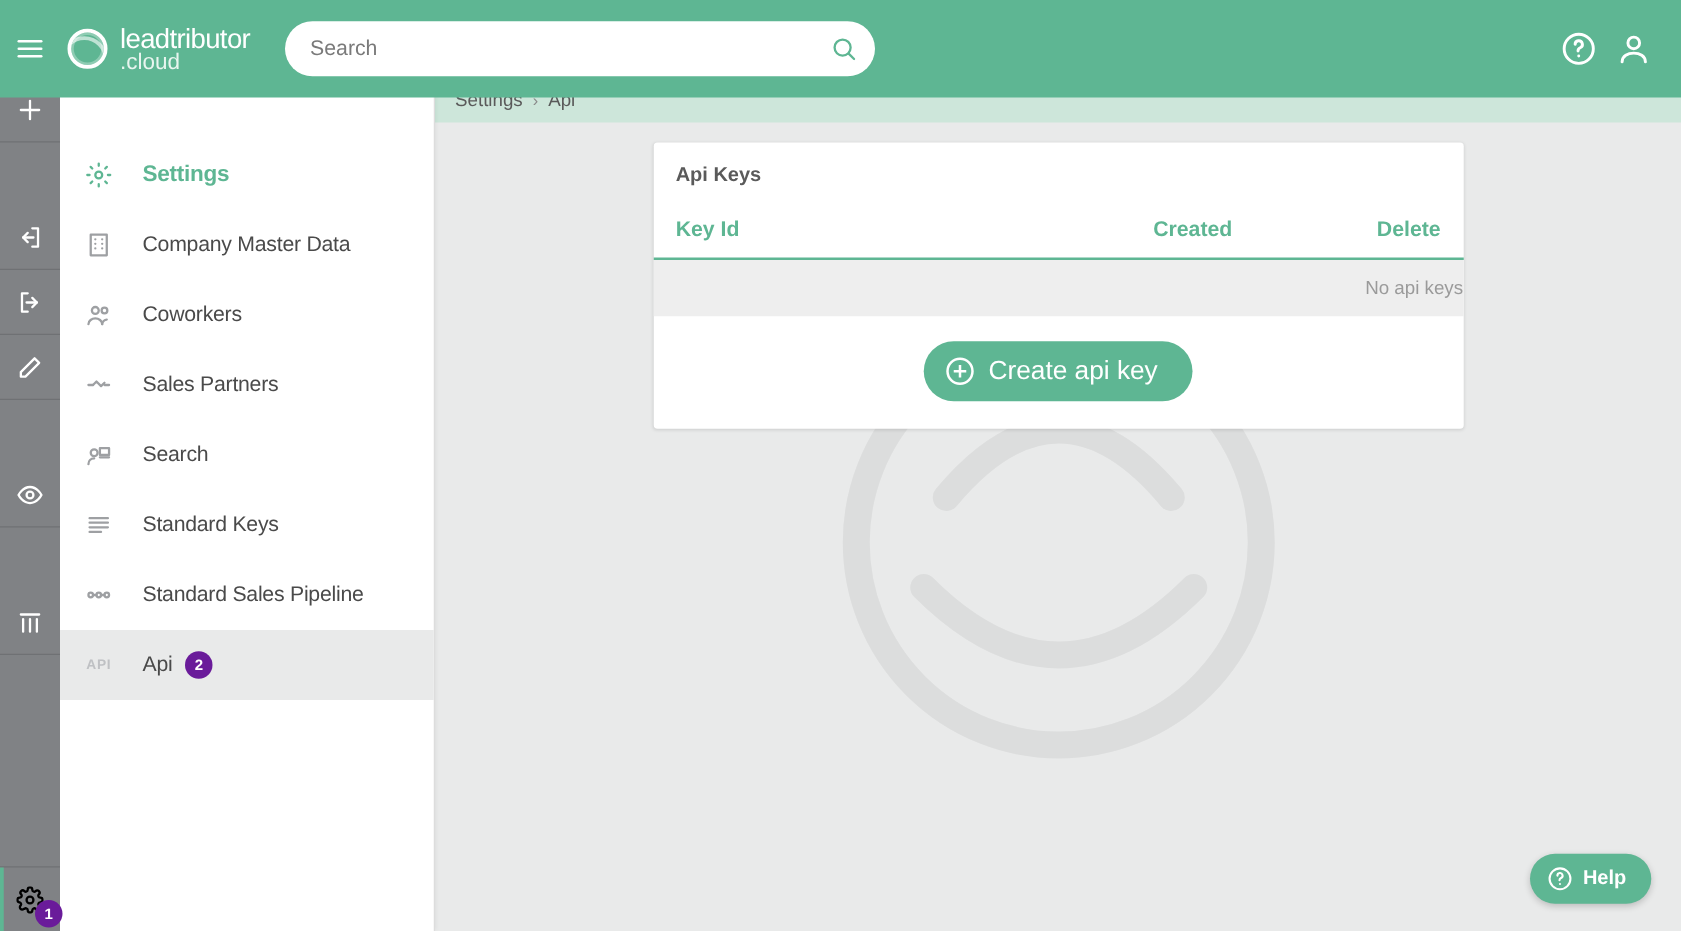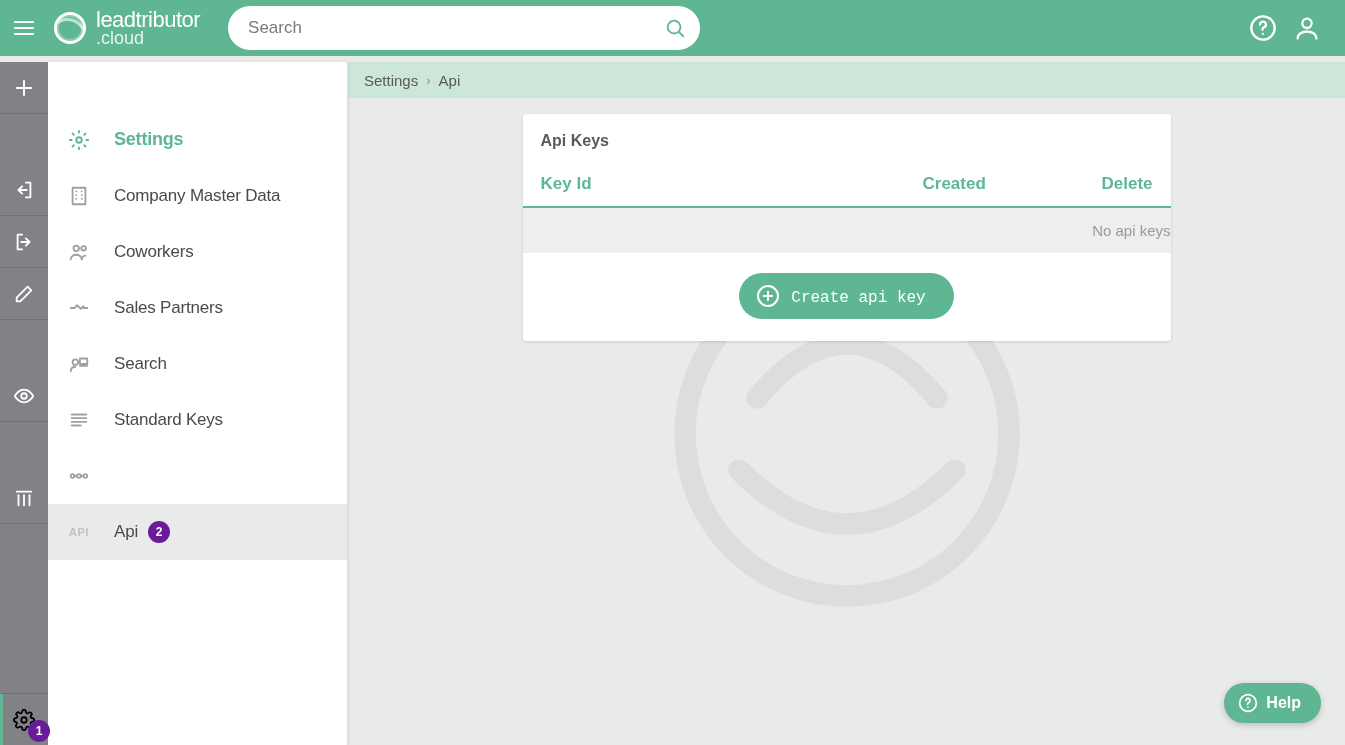--- a/index.html
+++ b/index.html
@@ -11,21 +11,21 @@
     --grey-rail: #808285;
     --grey-text: #555;
     --grey-light: #e9eaea;
     --page-bg: #e9eaea;
   }
   body { background: var(--page-bg); }
 
   
   .topbar {
     position: relative;
-    height: 56px;
+    height: 78px;
     background: var(--brand);
     display: flex;
     align-items: center;
     color: #fff;
     z-index: 10;
   }
   .hamburger {
     width: 48px; height: 62px;
     display: flex; align-items: center; justify-content: center;
     cursor: pointer;
@@ -162,22 +162,22 @@
     background:#eeeeee; text-align:right;
     color:#9a9a9a; font-size:15px; padding:14px 0;
   }
   .card-footer {
     padding:20px 0 22px; display:flex; justify-content:center;
   }
   .btn-create {
     background: var(--brand); color:#fff;
     border:none; border-radius:24px;
     padding:12px 28px 12px 18px;
-    font-size:16px; font-weight:500;
-    display:flex; align-items:flex-end; gap:12px; cursor:pointer;font-family:Liberation Mono, monospace;
+    font-size:21px; font-weight:500;
+    display:flex; align-items:center; gap:12px; cursor:pointer;
   }
   .plus-circle {
     width:22px; height:22px; border:2px solid #fff; border-radius:50%;
     display:flex; align-items:center; justify-content:center; position:relative;
   }
   .plus-circle::before, .plus-circle::after{
     content:''; position:absolute; background:#fff;
   }
   .plus-circle::before{ width:10px; height:2px; }
   .plus-circle::after{ width:2px; height:10px; }
@@ -365,20 +365,21 @@
   <div class="side-item">
     <span class="side-icon">
         <svg width="22" height="22" viewBox="0 0 24 24">
           <circle cx="5" cy="12" r="2"></circle>
           <circle cx="12" cy="12" r="2"></circle>
           <circle cx="19" cy="12" r="2"></circle>
           <line x1="7" y1="12" x2="10" y2="12"></line>
           <line x1="14" y1="12" x2="17" y2="12"></line>
         </svg>
       </span>
+    <span class="side-label">Standard Sales Pipeline</span>
   </div>
 
   <div class="side-item active">
     <span class="side-icon" style="color:#bfc1c4; font-size:11px; font-weight:700; letter-spacing:0.5px;">API</span>
     <span class="side-label">
       <span>Api</span>
       <span class="chip">2</span>
     </span>
   </div>
 </div>

